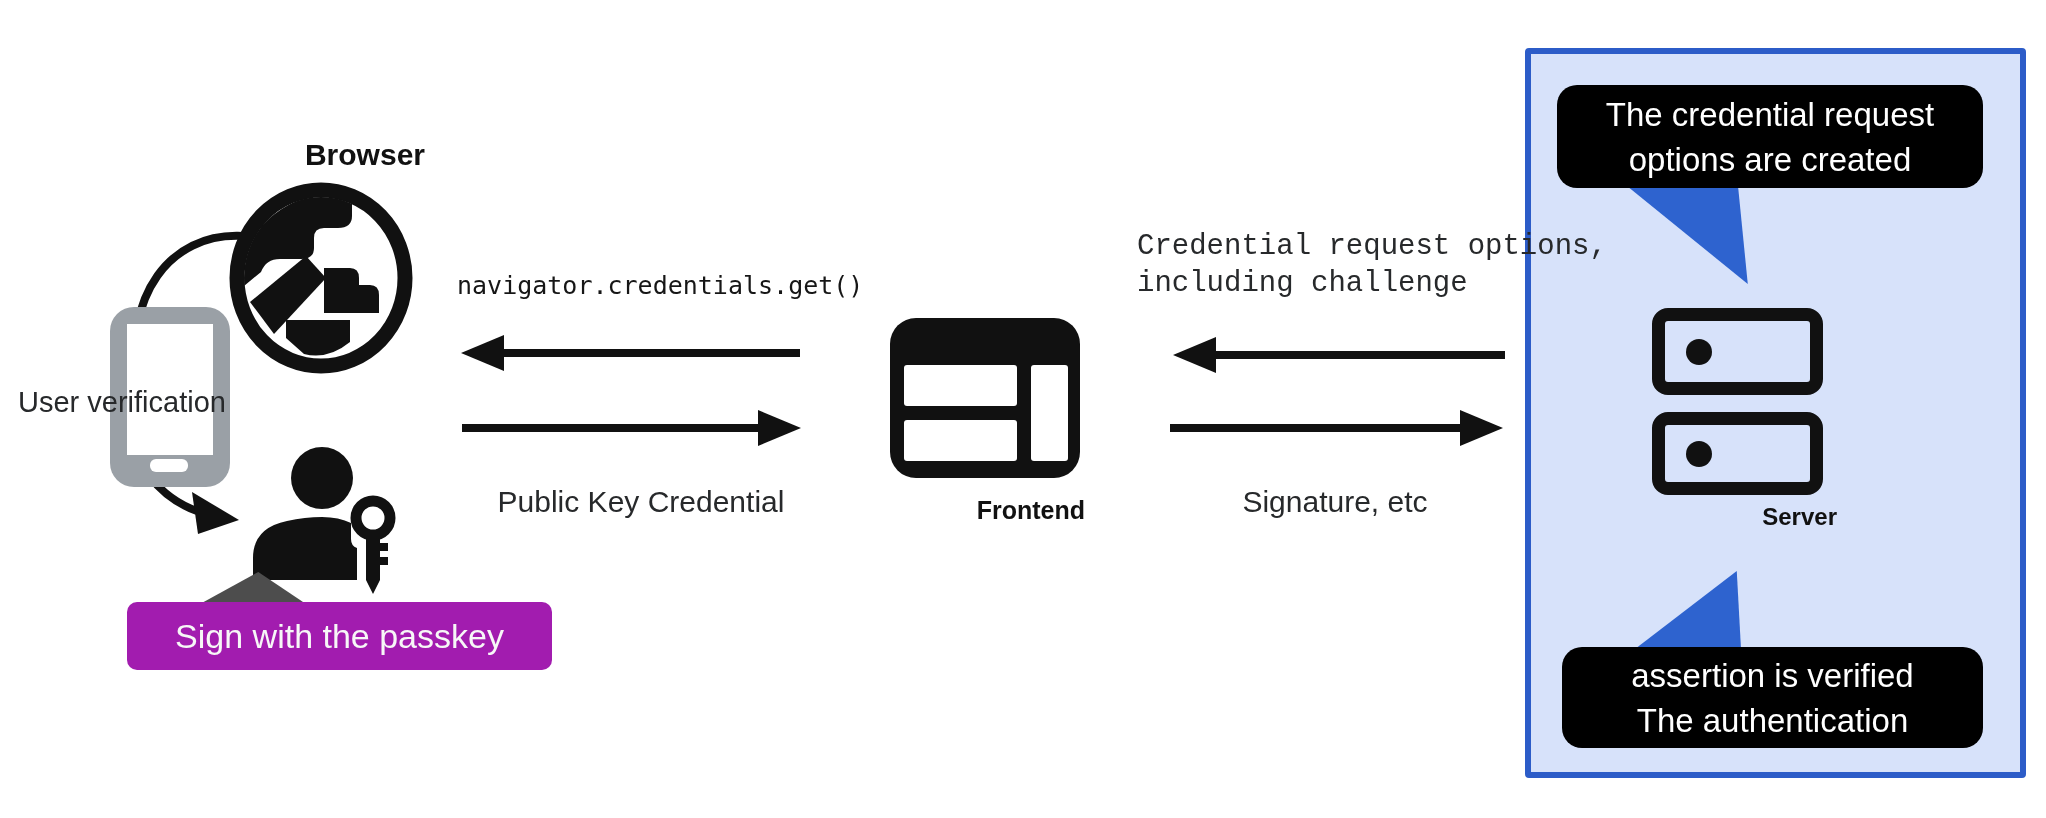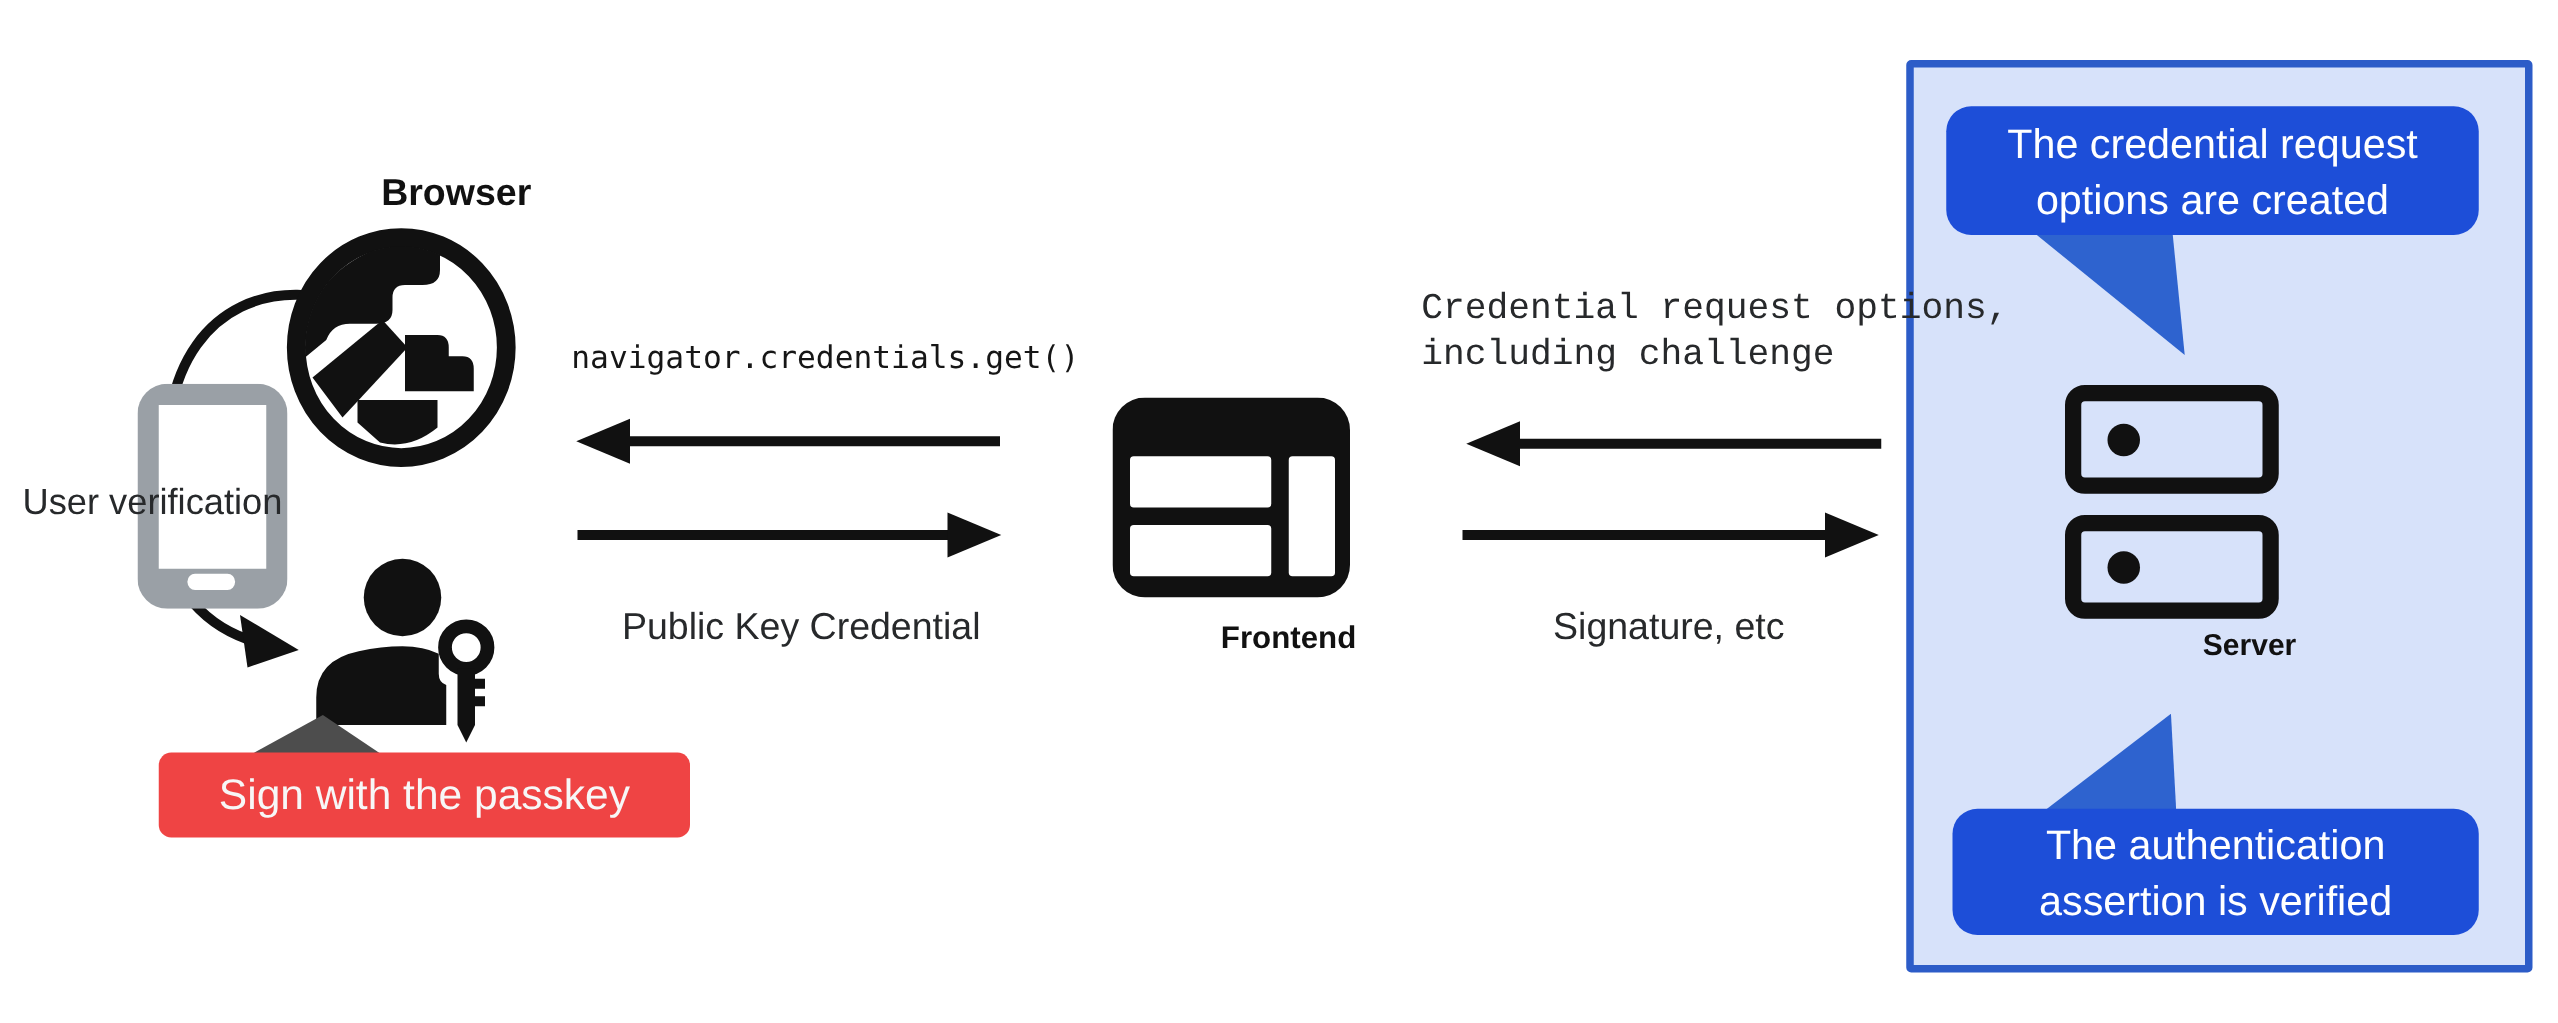--- a/index.html
+++ b/index.html
@@ -10,21 +10,21 @@
   .abs{position:absolute;}
   .label{font-weight:bold;color:#111;font-size:30px;text-align:right;white-space:nowrap;}
   .note{font-size:30px;color:#27292b;white-space:nowrap;}
   .mono{font-family:"DejaVu Sans Mono",monospace;font-size:25px;color:#161616;white-space:nowrap;}
   
   #server-panel{
     left:1525px;top:48px;width:501px;height:730px;box-sizing:border-box;
     background:#d7e2fa;border:6px solid #2c5cc8;border-radius:4px;
   }
   .bubble{
-    background:#1d4ed8;color:#ffffff;border-radius:20px;
+    background:#000000;color:#ffffff;border-radius:20px;
     display:flex;flex-direction:column;align-items:center;justify-content:center;
     font-size:33px;line-height:45px;text-align:center;
   }
   #bubble-top{left:1557px;top:85px;width:426px;height:103px;}
   #bubble-top-tail{
     left:1627px;top:186px;width:122px;height:98px;background:#2e63cf;
     clip-path:polygon(0 0,91% 0,99% 100%);
   }
   #bubble-bottom{left:1562px;top:647px;width:421px;height:101px;}
   #bubble-bottom-tail{
@@ -34,21 +34,21 @@
   .server-box{
     box-sizing:border-box;width:171px;height:87px;border:13px solid #111;border-radius:16px;
     position:absolute;left:1652px;
   }
   .server-box .dot{
     position:absolute;left:21px;top:50%;margin-top:-13px;width:26px;height:26px;
     border-radius:50%;background:#111;
   }
   
   #passkey-bubble{
-    left:127px;top:602px;width:425px;height:68px;background:#ef4444;border-radius:10px;
+    left:127px;top:602px;width:425px;height:68px;background:#a21caf;border-radius:10px;
     color:#f7f7f7;font-size:34px;display:flex;align-items:center;justify-content:center;white-space:nowrap;
   }
   #passkey-tail{
     left:200px;top:572px;width:106px;height:32px;background:#4d4d4d;
     clip-path:polygon(55% 0,0 100%,100% 100%);
   }
   svg{display:block;}
 </style>
 </head>
 <body>
@@ -58,22 +58,22 @@
   <div id="server-panel" class="abs"></div>
 
   <div id="bubble-top-tail" class="abs"></div>
   <div id="bubble-top" class="abs bubble">
     <span>The credential request</span>
     <span>options are created</span>
   </div>
 
   <div id="bubble-bottom-tail" class="abs"></div>
   <div id="bubble-bottom" class="abs bubble">
+    <span>assertion is verified</span>
     <span>The authentication</span>
-    <span>assertion is verified</span>
   </div>
 
   <div class="server-box abs" style="top:308px;">
     <span class="dot"></span>
   </div>
   <div class="server-box abs" style="top:412px;height:83px;">
     <span class="dot"></span>
   </div>
   <div class="abs label" style="left:1637px;top:503px;width:200px;font-size:24px;">Server</div>
 

